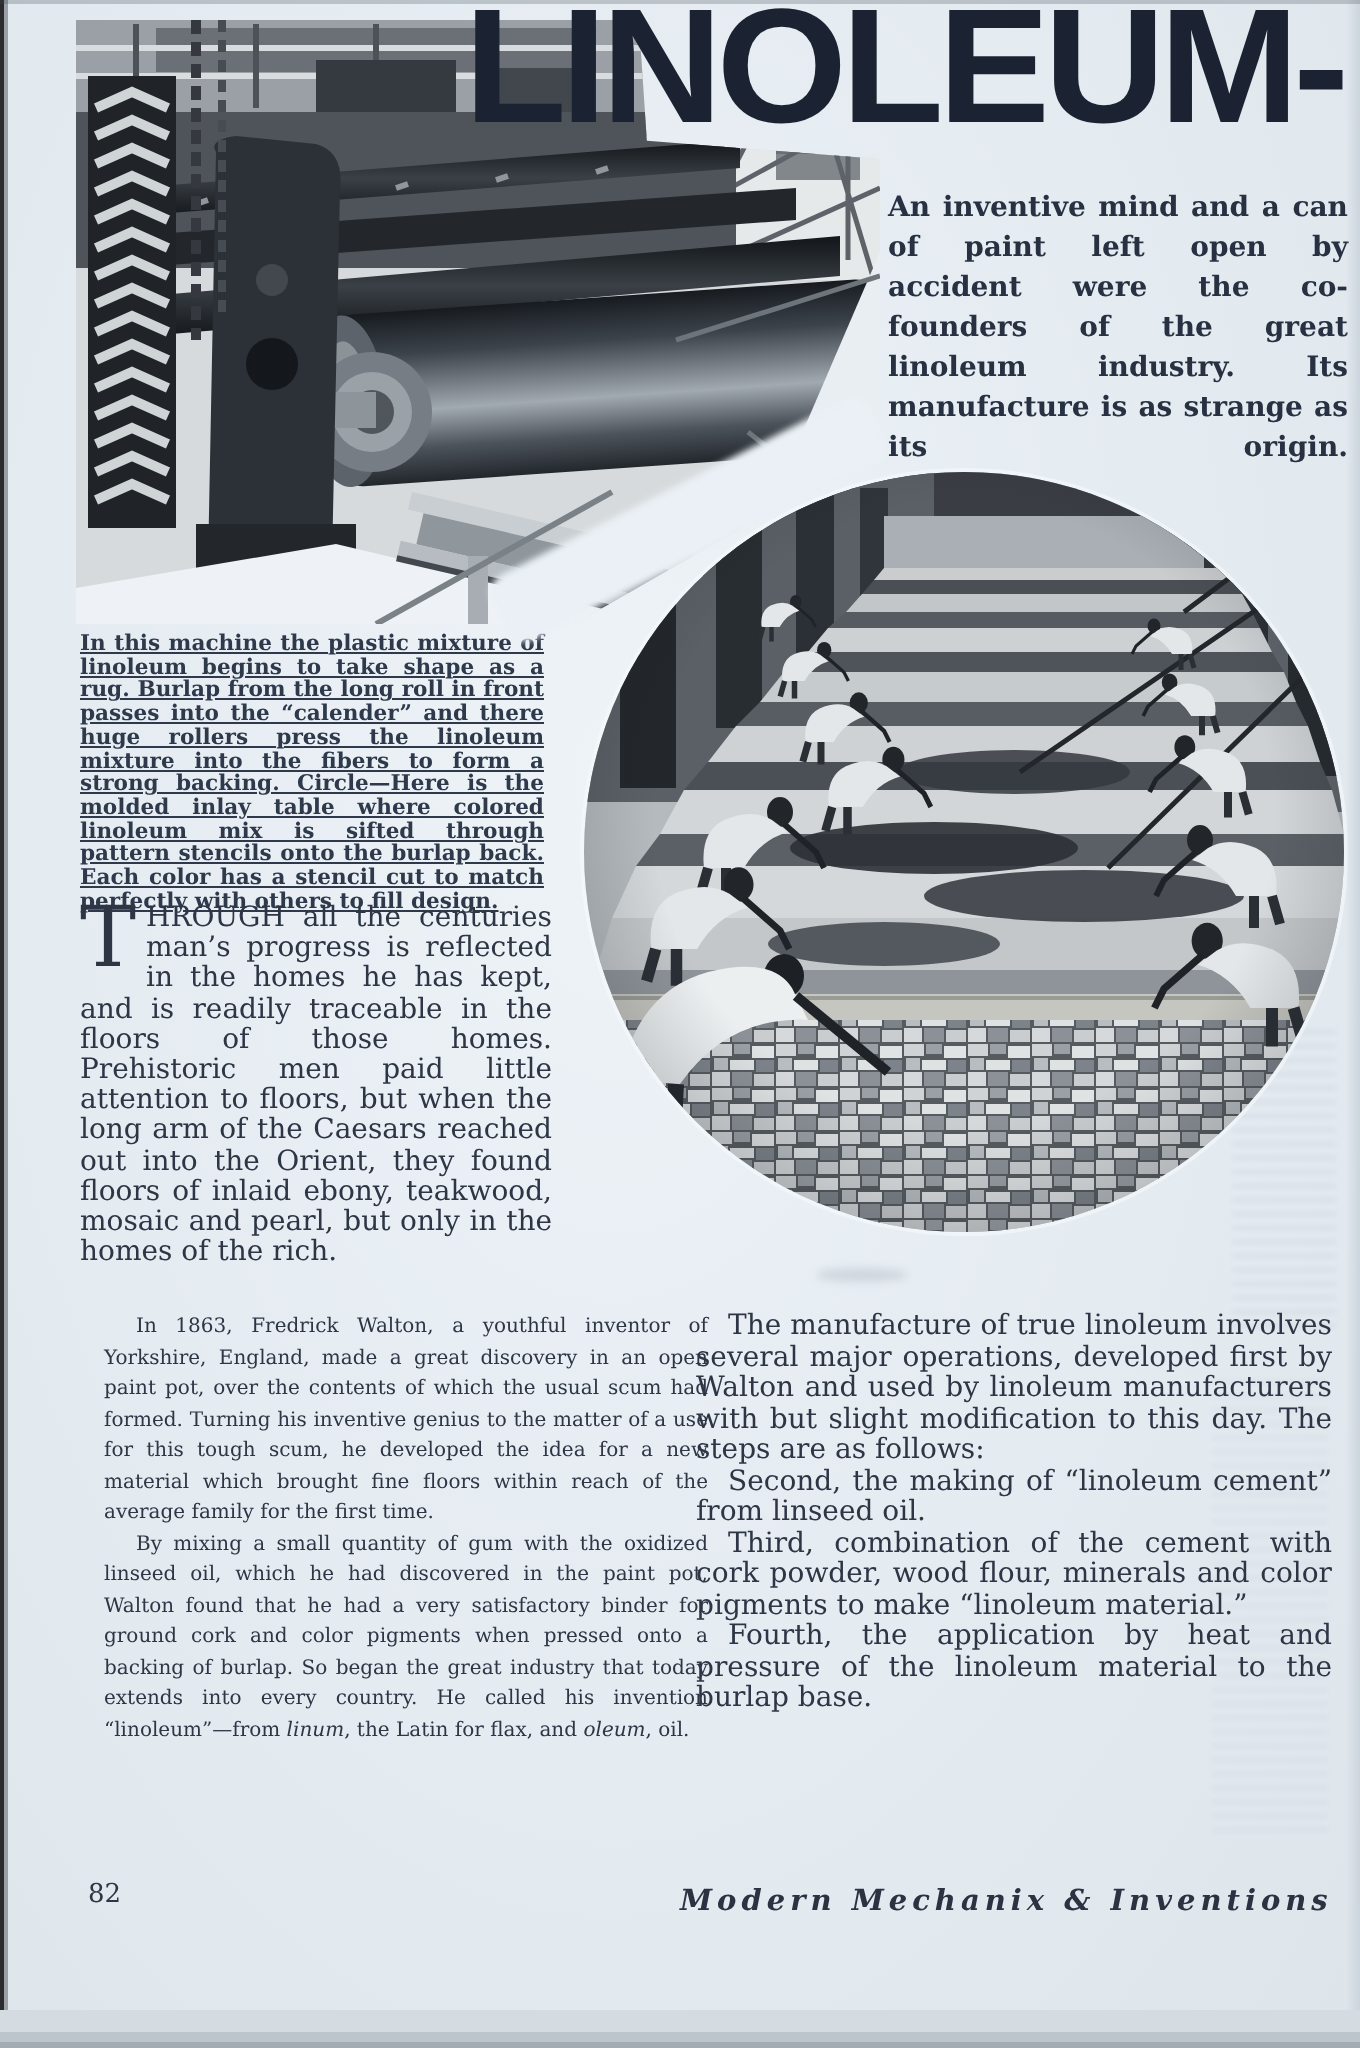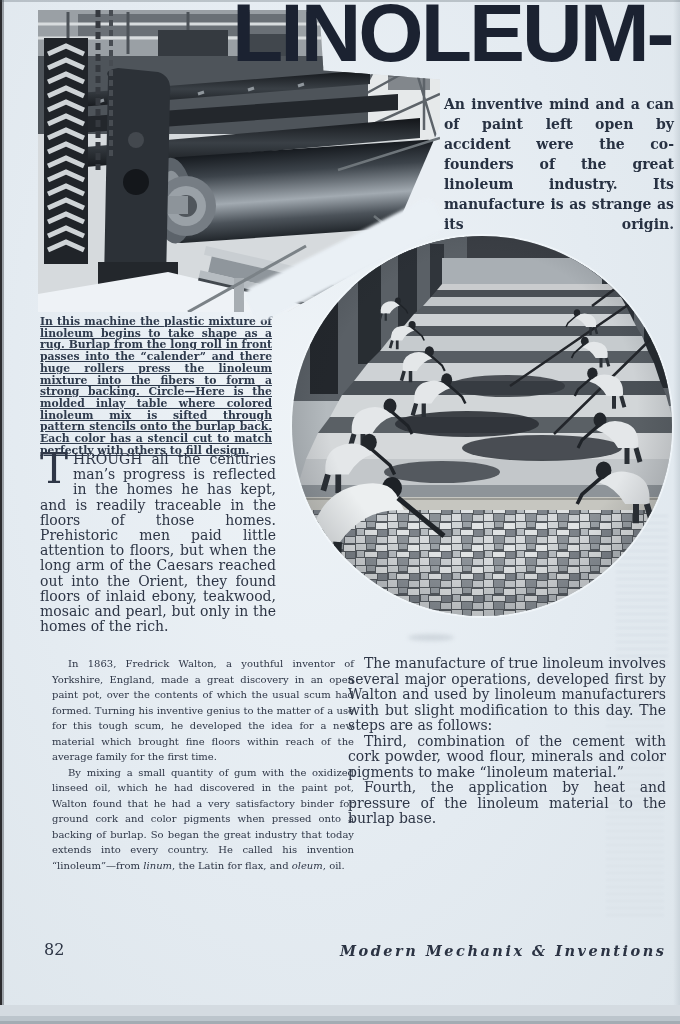--- a/index.html
+++ b/index.html
@@ -59,21 +59,21 @@
   .dropcap {
     float:left; font-size:42px; line-height:30px; padding:2px 5px 0 0; color:#2e3646;
   }
 
   .col-left-b  { position:absolute; left:52px;  top:656px; width:302px; font-size:10px; line-height:15.5px; text-align:justify; z-index:2; }
   .col-right-b { position:absolute; left:348px; top:656px; width:318px; font-size:14px; line-height:15.5px; text-align:justify; z-index:2; }
   .para { margin:0; text-indent:16px; }
   .para.noind { text-indent:0; }
   .it { font-style:italic;margin-top:32px; }
 
-  .page-number { position:absolute; left:44px; top:940px; font-size:16px; z-index:2; }
+  .page-number { position:absolute; left:44px; top:940px; font-size:13px; z-index:2; }
   .footer-title {
     position:absolute; left:340px; top:942px; width:326px; z-index:2;
     font-style:italic; font-weight:bold; letter-spacing:2.5px; font-size:14.5px;
     text-align:right; color:#2b3343; white-space:nowrap;
   }
 
   .bleed {
     position:absolute; z-index:1; opacity:.07; filter:blur(1.4px);
     background:repeating-linear-gradient(180deg,#5b6b80 0 2px, transparent 2px 7px);
   }
@@ -286,19 +286,20 @@
     <p class="para noind"><span class="dropcap">T</span><span>HROUGH all the centuries man’s progress is reflected in the homes he has kept, and is readily traceable in the floors of those homes. Prehistoric men paid little attention to floors, but when the long arm of the Caesars reached out into the Orient, they found floors of inlaid ebony, teakwood, mosaic and pearl, but only in the homes of the rich.</span></p>
   </div>
 
   <div class="col-left-b">
     <p class="para">In 1863, Fredrick Walton, a youthful inventor of Yorkshire, England, made a great discovery in an open paint pot, over the contents of which the usual scum had formed. Turning his inventive genius to the matter of a use for this tough scum, he developed the idea for a new material which brought fine floors within reach of the average family for the first time.</p>
     <p class="para"><span>By mixing a small quantity of gum with the oxidized linseed oil, which he had discovered in the paint pot, Walton found that he had a very satisfactory binder for ground cork and color pigments when pressed onto a backing of burlap.  So began the great industry that today extends into every country. He called his invention “linoleum”—from </span><span class="it">linum</span><span>, the Latin for flax, and </span><span class="it">oleum</span><span>, oil.</span></p>
   </div>
 
   <div class="col-right-b">
     <p class="para">The manufacture of true linoleum involves several major operations, developed first by Walton and used by linoleum manufacturers with but slight modification to this day.  The steps are as follows:</p>
+    <p class="para">Second, the making of “linoleum cement” from linseed oil.</p>
     <p class="para">Third, combination of the cement with cork powder, wood flour, minerals and color pigments to make “linoleum material.”</p>
     <p class="para">Fourth, the application by heat and pressure of the linoleum material to the burlap base.</p>
   </div>
 
   <div class="page-number">82</div>
   <div class="footer-title">Modern Mechanix &amp; Inventions</div>
 </div>
 
 </body></html>

